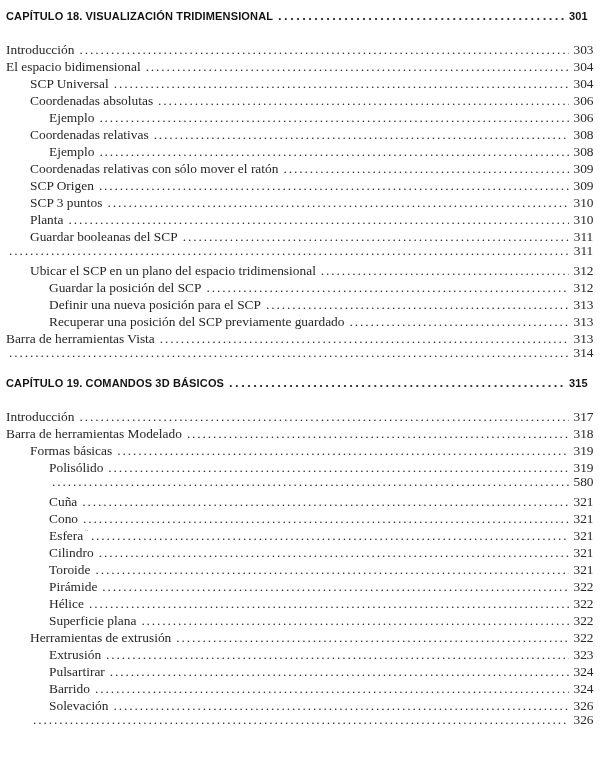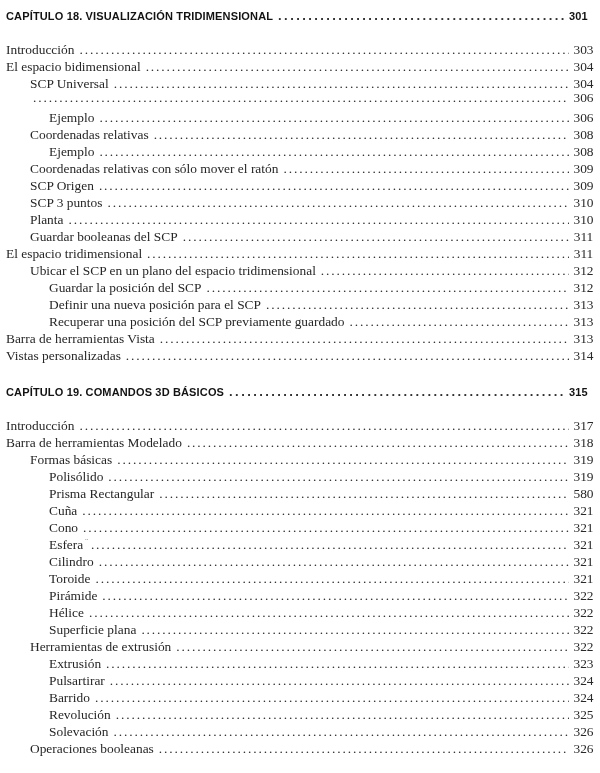--- a/index.html
+++ b/index.html
@@ -70,21 +70,21 @@
     text-align: center;
     color: #282828;
   }
   .sup-mark {
     font-size: 8px;
     vertical-align: super;
     color: #6a6a6a;
     margin-left: 2px;
   }
   .toc-section + .toc-section {
-    margin-top: 22px;
+    margin-top: 13px;
   }
 </style>
 </head>
 <body>
 
 <div class="page">
   <main id="toc-root">
   <section class="toc-section">
     <div class="row heading">
       <span class="h-label">CAPÍTULO 18. VISUALIZACIÓN TRIDIMENSIONAL</span>
@@ -104,20 +104,21 @@
     <span class="e-page">304</span>
   </div>
 
   <div class="row entry lvl1">
     <span class="e-label"><span class="e-text">SCP Universal</span><sup class="sup-mark"></sup></span>
     <span class="dots"></span>
     <span class="e-page">304</span>
   </div>
 
   <div class="row entry lvl1">
+    <span class="e-label"><span class="e-text">Coordenadas absolutas</span><sup class="sup-mark"></sup></span>
     <span class="dots"></span>
     <span class="e-page">306</span>
   </div>
 
   <div class="row entry lvl2">
     <span class="e-label"><span class="e-text">Ejemplo</span><sup class="sup-mark"></sup></span>
     <span class="dots"></span>
     <span class="e-page">306</span>
   </div>
 
@@ -157,21 +158,20 @@
     <span class="e-page">310</span>
   </div>
 
   <div class="row entry lvl1">
     <span class="e-label"><span class="e-text">Guardar booleanas del SCP</span><sup class="sup-mark"></sup></span>
     <span class="dots"></span>
     <span class="e-page">311</span>
   </div>
 
   <div class="row entry lvl0">
-    <span class="e-label"><span class="e-text">El espacio tridimensional</span><sup class="sup-mark"></sup></span>
     <span class="dots"></span>
     <span class="e-page">311</span>
   </div>
 
   <div class="row entry lvl1">
     <span class="e-label"><span class="e-text">Ubicar el SCP en un plano del espacio tridimensional</span><sup class="sup-mark"></sup></span>
     <span class="dots"></span>
     <span class="e-page">312</span>
   </div>
 
@@ -193,21 +193,20 @@
     <span class="e-page">313</span>
   </div>
 
   <div class="row entry lvl0">
     <span class="e-label"><span class="e-text">Barra de herramientas Vista</span><sup class="sup-mark"></sup></span>
     <span class="dots"></span>
     <span class="e-page">313</span>
   </div>
 
   <div class="row entry lvl0">
-    <span class="e-label"><span class="e-text">Vistas personalizadas</span><sup class="sup-mark"></sup></span>
     <span class="dots"></span>
     <span class="e-page">314</span>
   </div>
 </div>
   </section>
 
   <section class="toc-section">
     <div class="row heading">
       <span class="h-label">CAPÍTULO 19. COMANDOS 3D BÁSICOS</span>
       <span class="dots"></span>
@@ -232,21 +231,20 @@
     <span class="e-page">319</span>
   </div>
 
   <div class="row entry lvl2">
     <span class="e-label"><span class="e-text">Polisólido</span><sup class="sup-mark"></sup></span>
     <span class="dots"></span>
     <span class="e-page">319</span>
   </div>
 
   <div class="row entry lvl2">
-    <span class="e-label"><span class="e-text">Prisma Rectangular</span><sup class="sup-mark"></sup></span>
     <span class="dots"></span>
     <span class="e-page">580</span>
   </div>
 
   <div class="row entry lvl2">
     <span class="e-label"><span class="e-text">Cuña</span><sup class="sup-mark"></sup></span>
     <span class="dots"></span>
     <span class="e-page">321</span>
   </div>
 
@@ -309,33 +307,27 @@
     <span class="dots"></span>
     <span class="e-page">324</span>
   </div>
 
   <div class="row entry lvl2">
     <span class="e-label"><span class="e-text">Barrido</span><sup class="sup-mark"></sup></span>
     <span class="dots"></span>
     <span class="e-page">324</span>
   </div>
 
-  <div class="row entry lvl2">
-    <span class="e-label"><span class="e-text">Revolución</span><sup class="sup-mark"></sup></span>
-    <span class="dots"></span>
-    <span class="e-page">325</span>
-  </div>
 
   <div class="row entry lvl2">
     <span class="e-label"><span class="e-text">Solevación</span><sup class="sup-mark"></sup></span>
     <span class="dots"></span>
     <span class="e-page">326</span>
   </div>
 
   <div class="row entry lvl1">
-    <span class="e-label"><span class="e-text">Operaciones booleanas</span><sup class="sup-mark"></sup></span>
     <span class="dots"></span>
     <span class="e-page">326</span>
   </div>
 </div>
   </section>
 </main>
 </div>
 
 </body></html>

